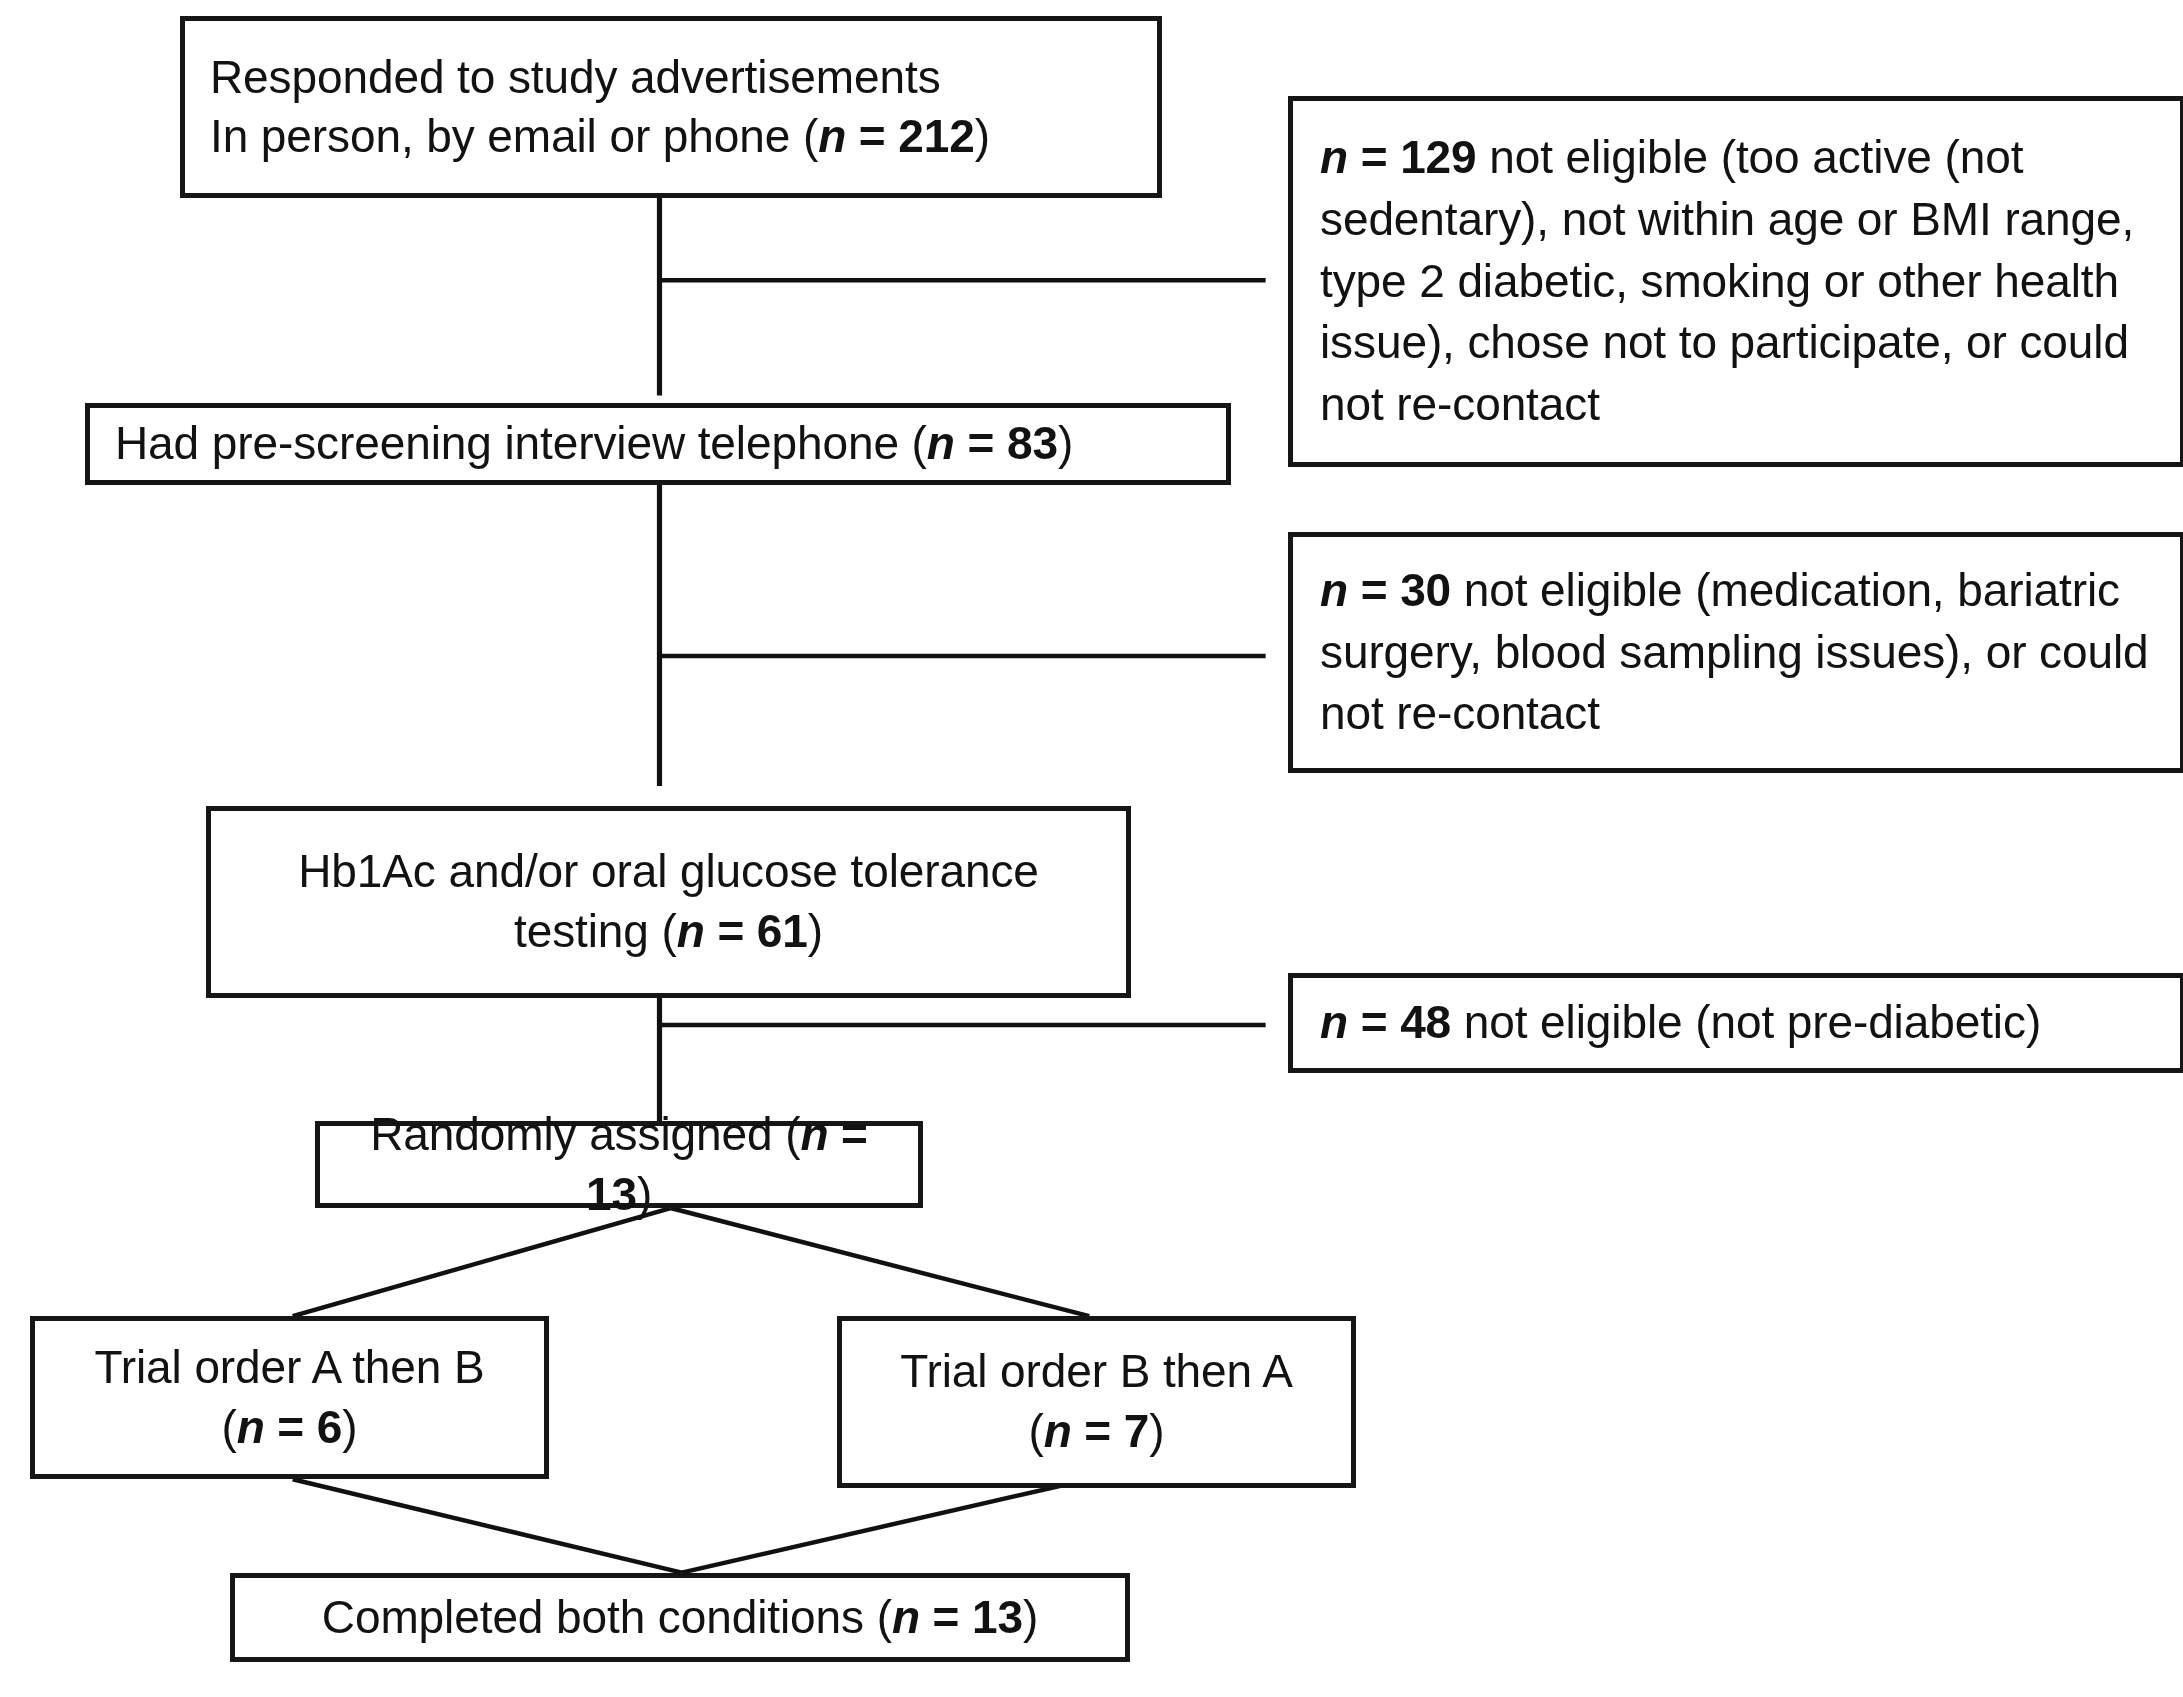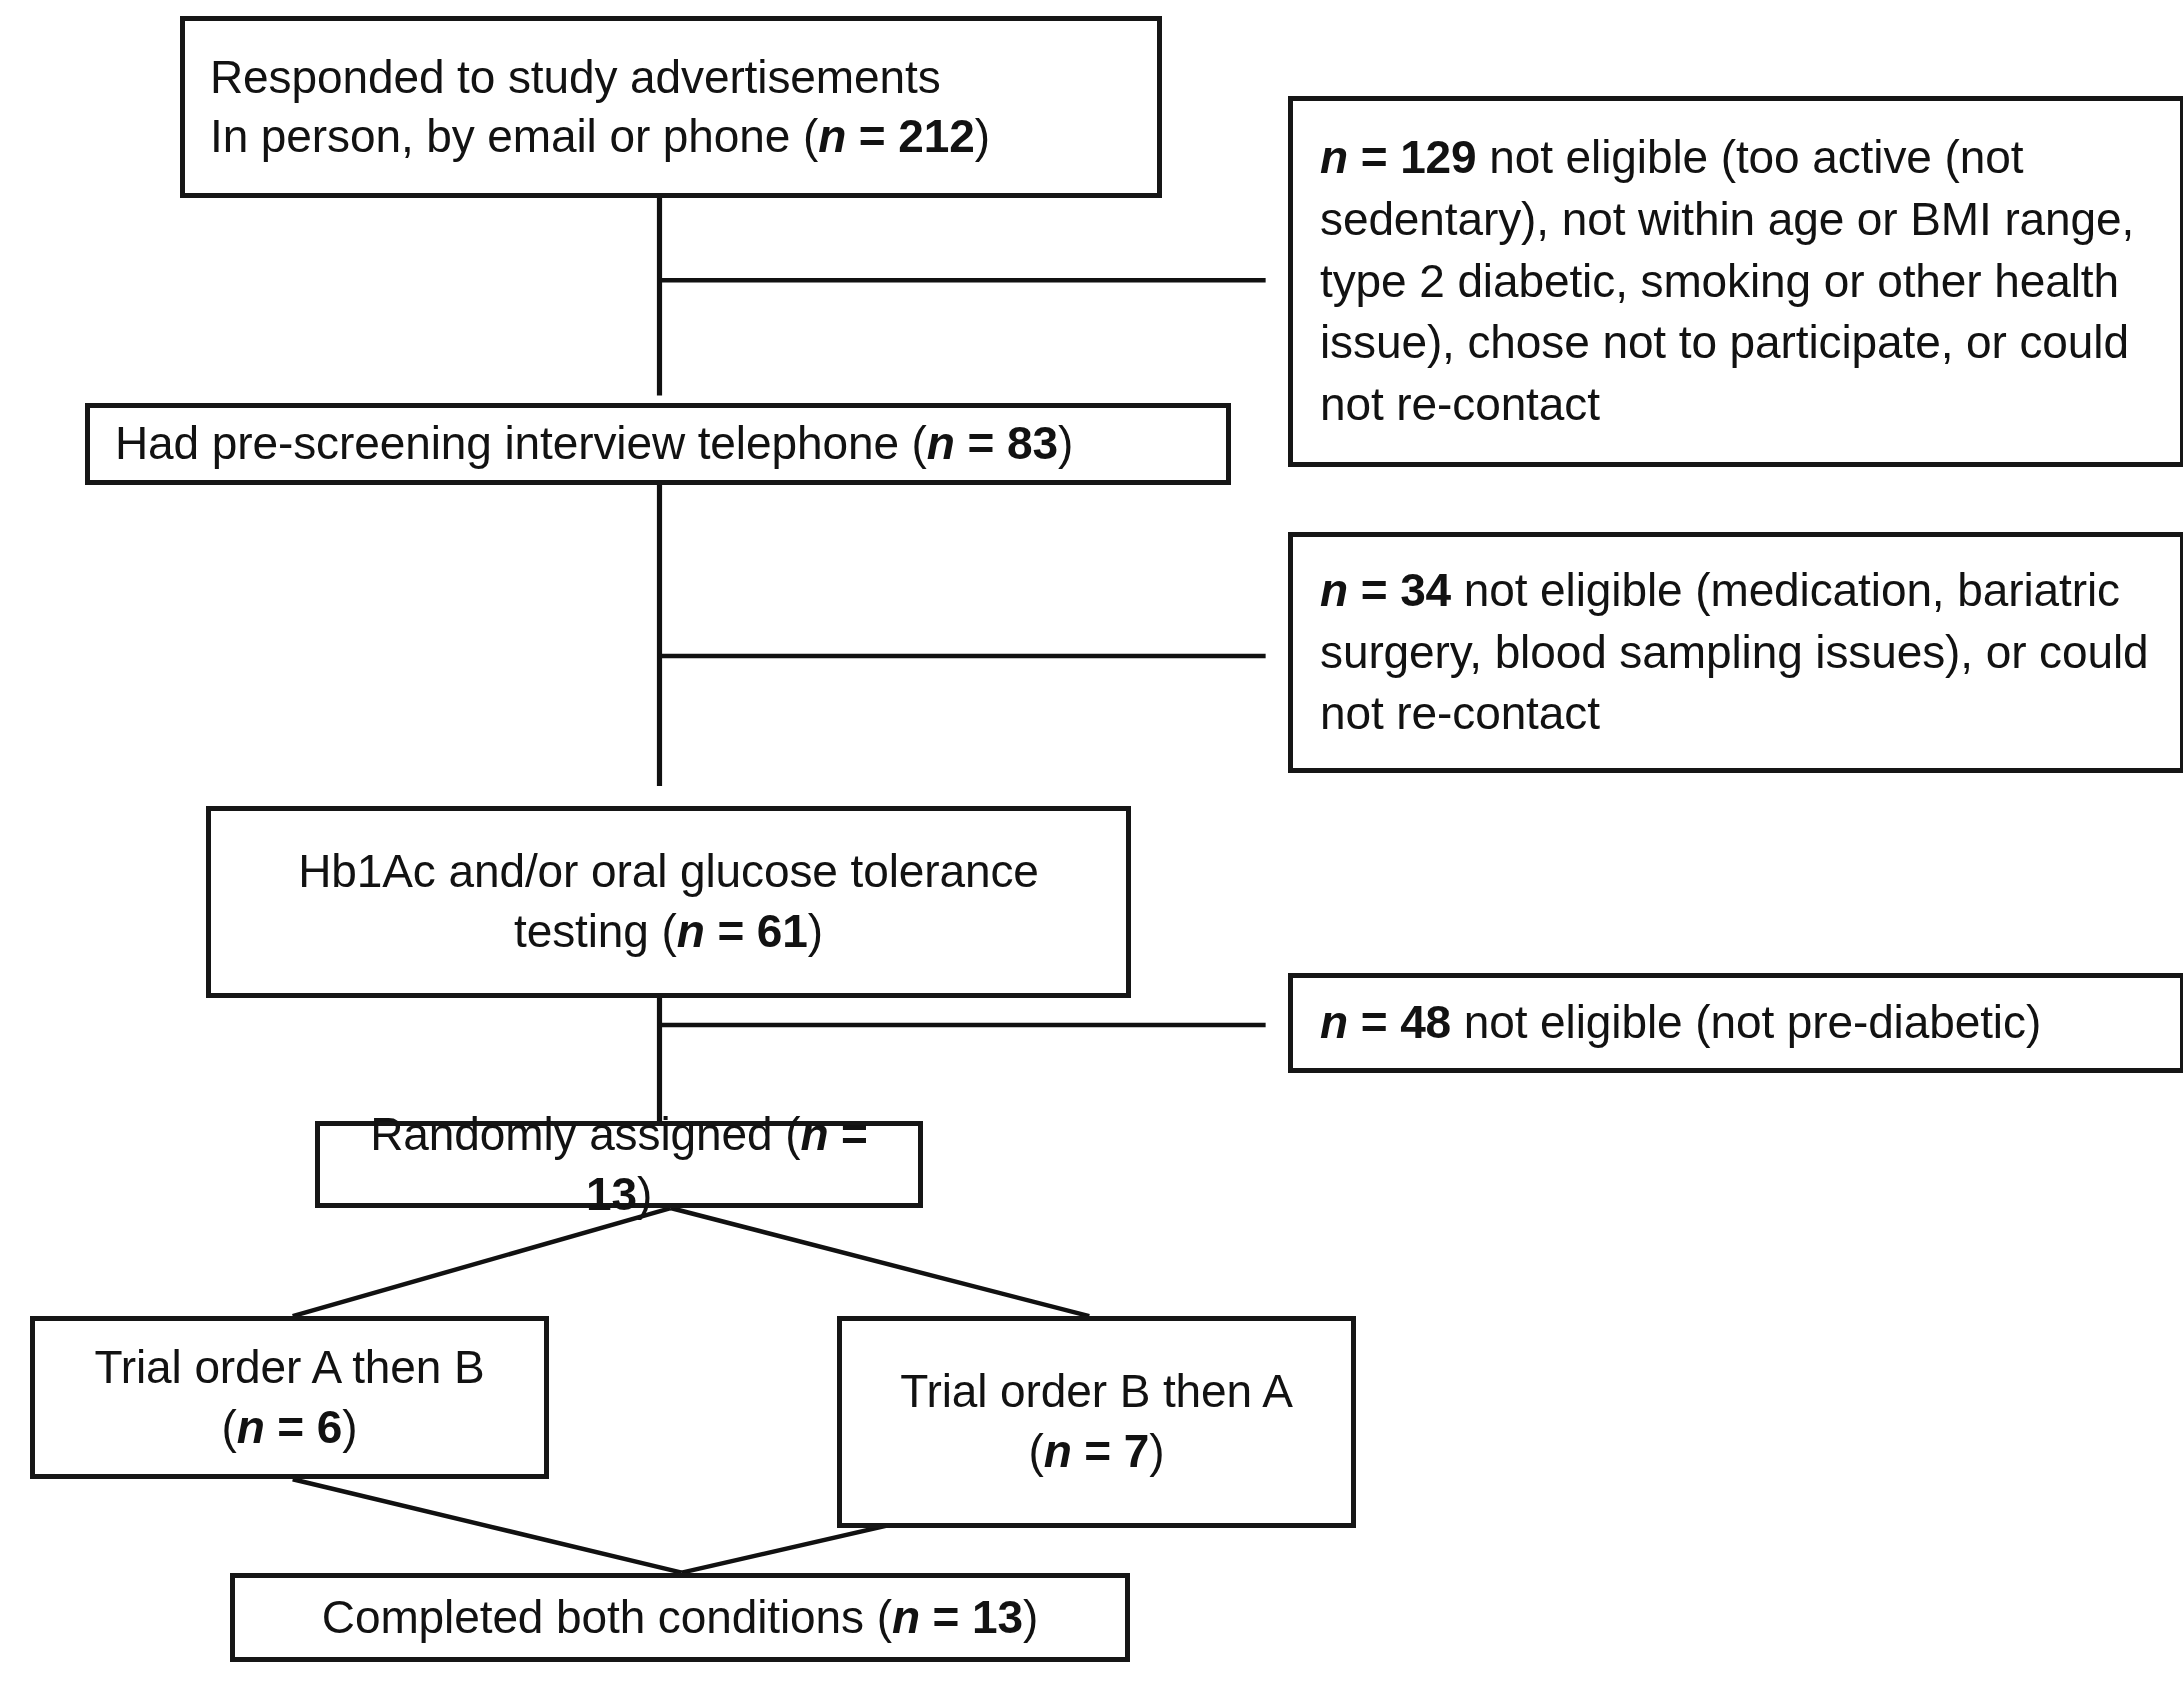--- a/index.html
+++ b/index.html
@@ -131,42 +131,42 @@
     </div>
   </div>
 
   <div class="node center" style="left:30px; top:1316px; width:519px; height:163px;">
     <div class="txt">
       <span>Trial order A then B</span><br>
       <span>(</span><em class="n">n</em><span class="eq"> = </span><strong class="v">6</strong><span>)</span>
     </div>
   </div>
 
-  <div class="node center" style="left:837px; top:1316px; width:519px; height:212px;">
+  <div class="node center" style="left:837px; top:1316px; width:519px; height:172px;">
     <div class="txt">
       <span>Trial order B then A</span><br>
       <span>(</span><em class="n">n</em><span class="eq"> = </span><strong class="v">7</strong><span>)</span>
     </div>
   </div>
 
   <div class="node center" style="left:230px; top:1573px; width:900px; height:89px;">
     <div class="txt">
       <span>Completed both conditions (</span><em class="n">n</em><span class="eq"> = </span><strong class="v">13</strong><span>)</span>
     </div>
   </div>
 
   <div class="node rightbox" style="left:1266px; top:96px; width:897px; height:371px;">
     <div class="txt">
       <em class="n">n</em><span class="eq"> = </span><strong class="v">129</strong><span> not eligible (too active (not sedentary), not within age or BMI range, type 2 diabetic, smoking or other health issue), chose not to participate, or could not re-contact</span>
     </div>
   </div>
 
   <div class="node rightbox" style="left:1266px; top:532px; width:897px; height:241px;">
     <div class="txt">
-      <em class="n">n</em><span class="eq"> = </span><strong class="v">34</strong><span> not eligible (medication, bariatric surgery, blood sampling issues), or could not re-contact</span>
+      <em class="n">n</em><span class="eq"> = </span><strong class="v">30</strong><span> not eligible (medication, bariatric surgery, blood sampling issues), or could not re-contact</span>
     </div>
   </div>
 
   <div class="node rightbox" style="left:1266px; top:973px; width:897px; height:100px;">
     <div class="txt">
       <em class="n">n</em><span class="eq"> = </span><strong class="v">48</strong><span> not eligible (not pre-diabetic)</span>
     </div>
   </div>
 
 </div>

